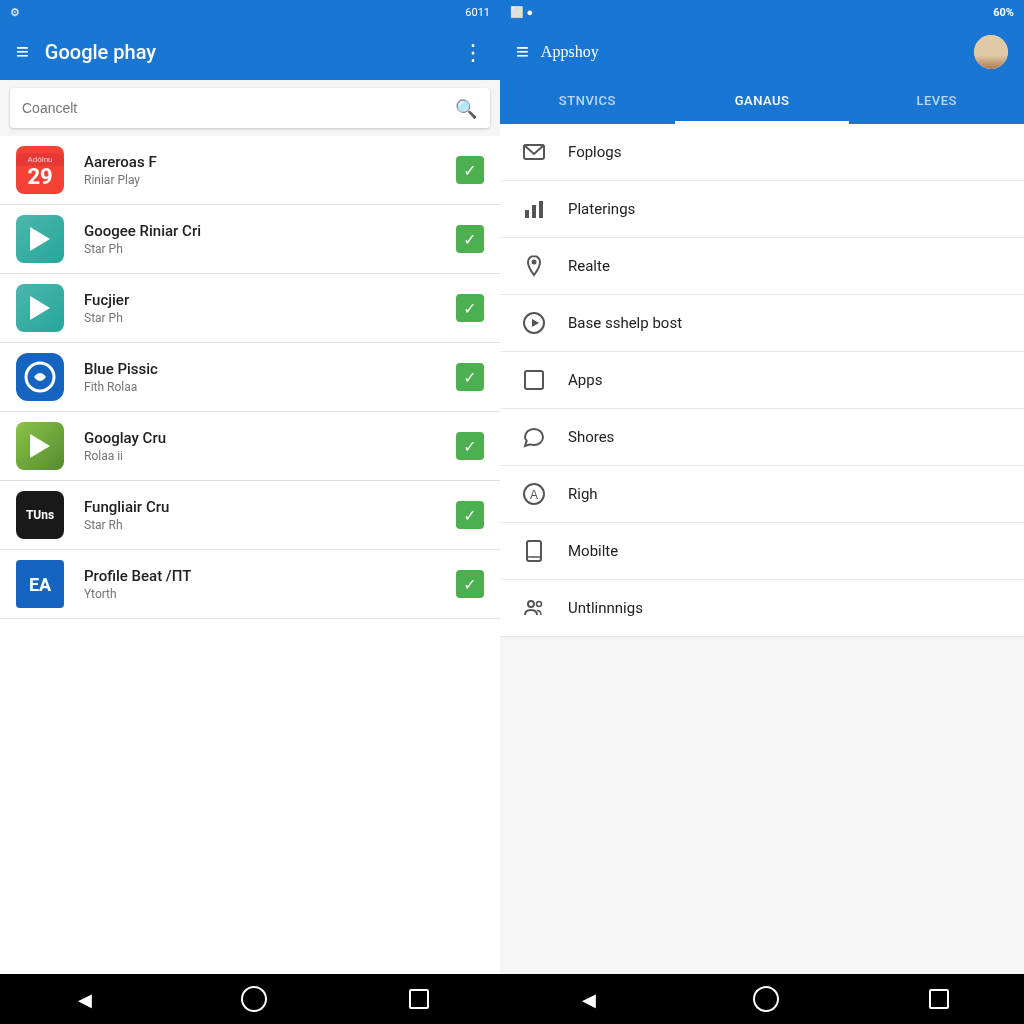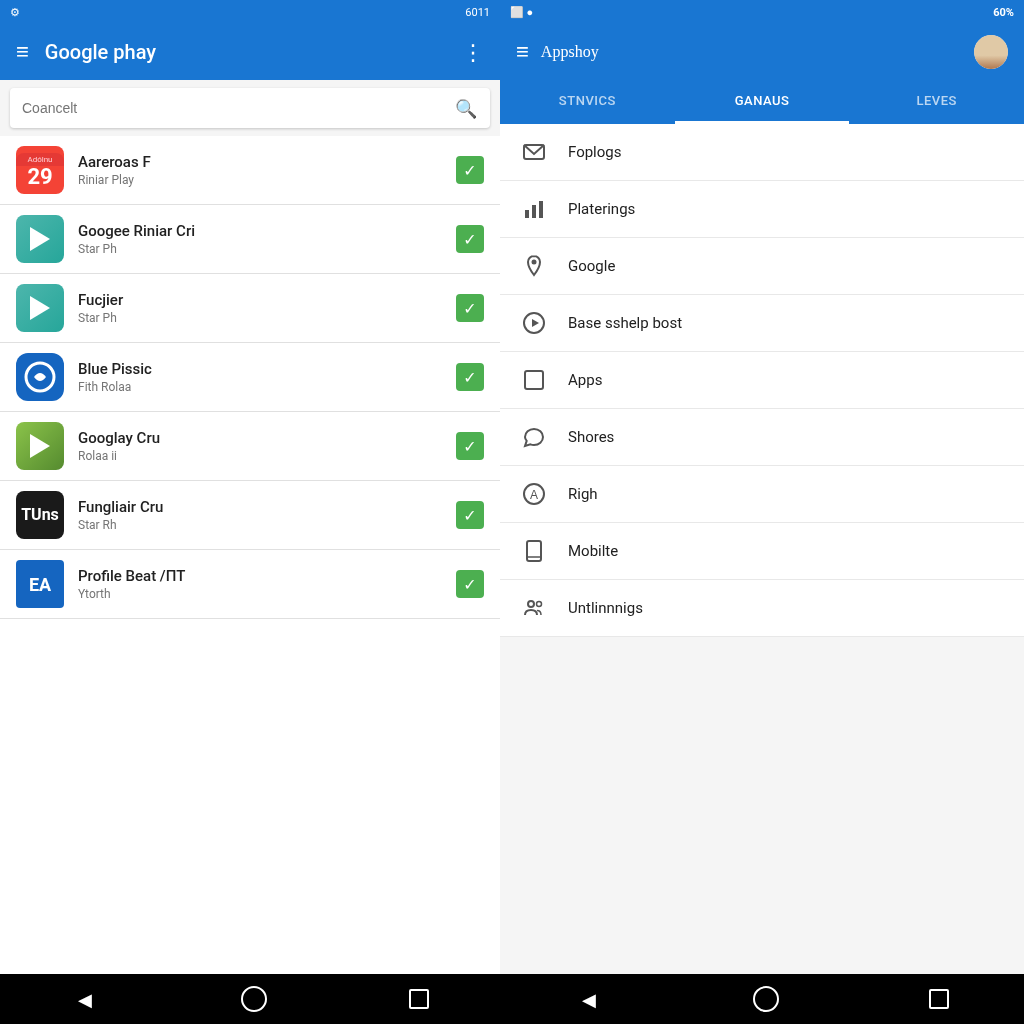--- a/index.html
+++ b/index.html
@@ -80,21 +80,21 @@
     .app-list {
       flex: 1;
       overflow-y: auto;
       background: #fff;
     }
     .app-item {
       display: flex;
       align-items: center;
       padding: 10px 16px;
       border-bottom: 1px solid #e0e0e0;
-      gap: 14px;
+      gap: 20px;
     }
     .app-icon {
       width: 48px;
       height: 48px;
       border-radius: 8px;
       flex-shrink: 0;
       display: flex;
       align-items: center;
       justify-content: center;
       font-size: 14px;
@@ -347,21 +347,21 @@
           <div class="play-triangle"></div>
         </div>
         <div class="app-info">
           <div class="app-name">Googlay Cru</div>
           <div class="app-sub">Rolaa ii</div>
         </div>
         <div class="checkbox-green">✓</div>
       </div>
 
       <div class="app-item">
-        <div class="app-icon icon-dark" style="background:#1a1a1a;font-size:16px;font-weight:bold;color:#fff;border-radius:8px;line-height:1;">TUns</div>
+        <div class="app-icon icon-dark" style="background:#1a1a1a;font-size:12px;font-weight:bold;color:#fff;border-radius:8px;line-height:1;">TUns</div>
         <div class="app-info">
           <div class="app-name">Fungliair Cru</div>
           <div class="app-sub">Star Rh</div>
         </div>
         <div class="checkbox-green">✓</div>
       </div>
 
       <div class="app-item">
         <div class="app-icon icon-ea" style="background:#1565C0;font-size:18px;font-weight:bold;color:#fff;border-radius:4px;">EA</div>
         <div class="app-info">
@@ -431,21 +431,21 @@
         <span class="menu-label">Platerings</span>
       </div>
 
       <div class="menu-item">
         <div class="menu-icon">
           <svg width="24" height="24" viewBox="0 0 24 24" fill="none">
               <path d="M12 2C8.686 2 6 4.686 6 8c0 5.25 6 13 6 13s6-7.75 6-13c0-3.314-2.686-6-6-6z" stroke="#555" stroke-width="2"></path>
               <circle cx="12" cy="8" r="2.5" fill="#555"></circle>
             </svg>
         </div>
-        <span class="menu-label">Google</span>
+        <span class="menu-label">Realte</span>
       </div>
 
       <div class="menu-item">
         <div class="menu-icon">
           <svg width="24" height="24" viewBox="0 0 24 24" fill="none">
               <circle cx="12" cy="12" r="10" stroke="#555" stroke-width="2"></circle>
               <polygon points="10,8 17,12 10,16" fill="#555"></polygon>
             </svg>
         </div>
         <span class="menu-label">Base sshelp bost</span>

